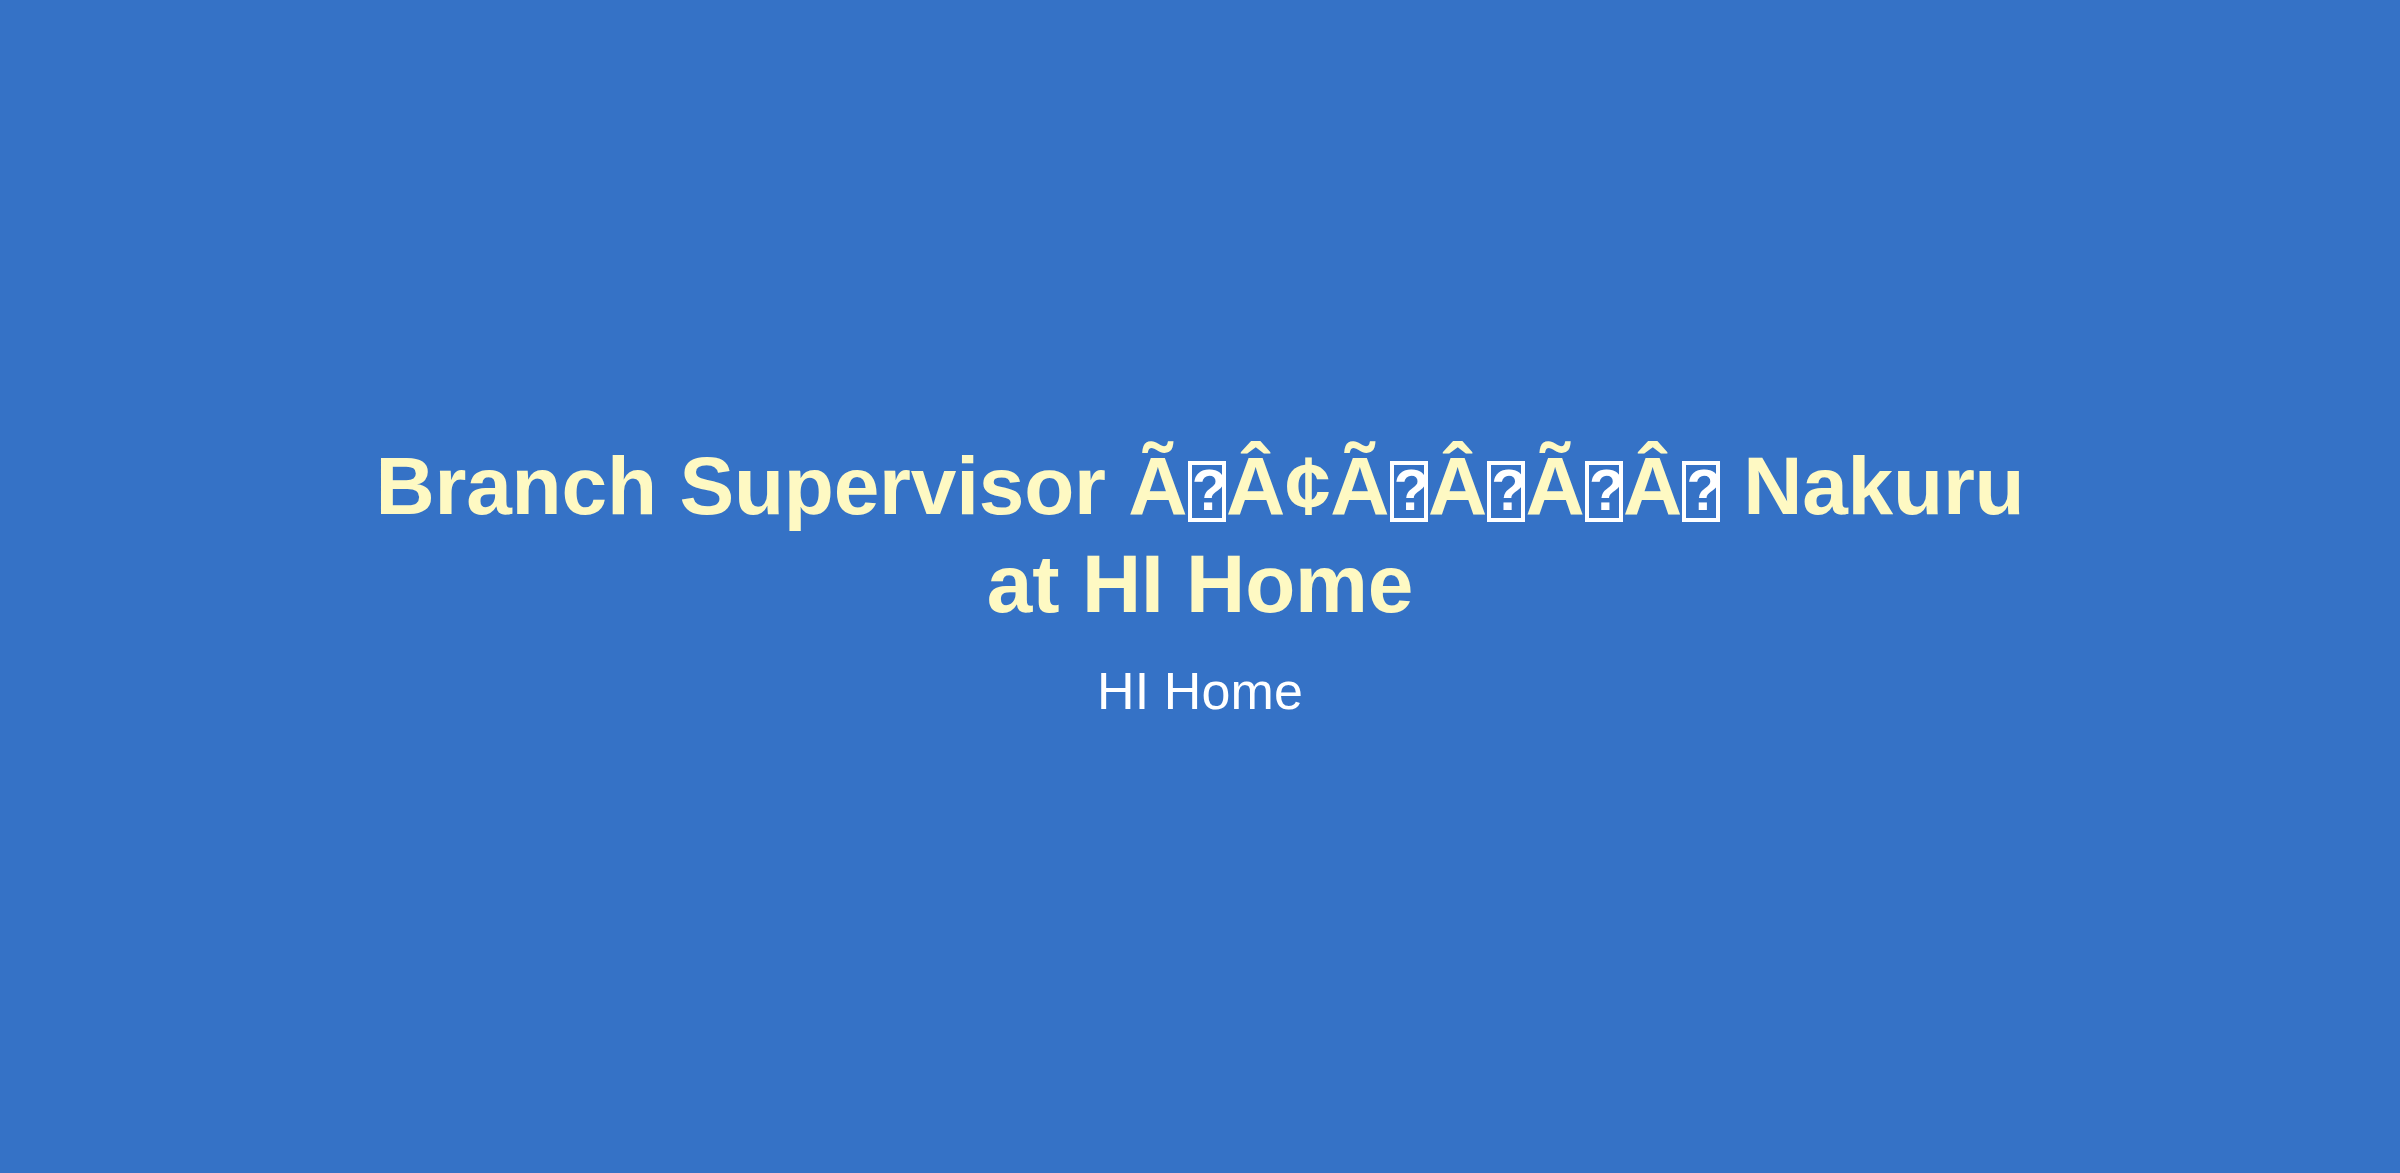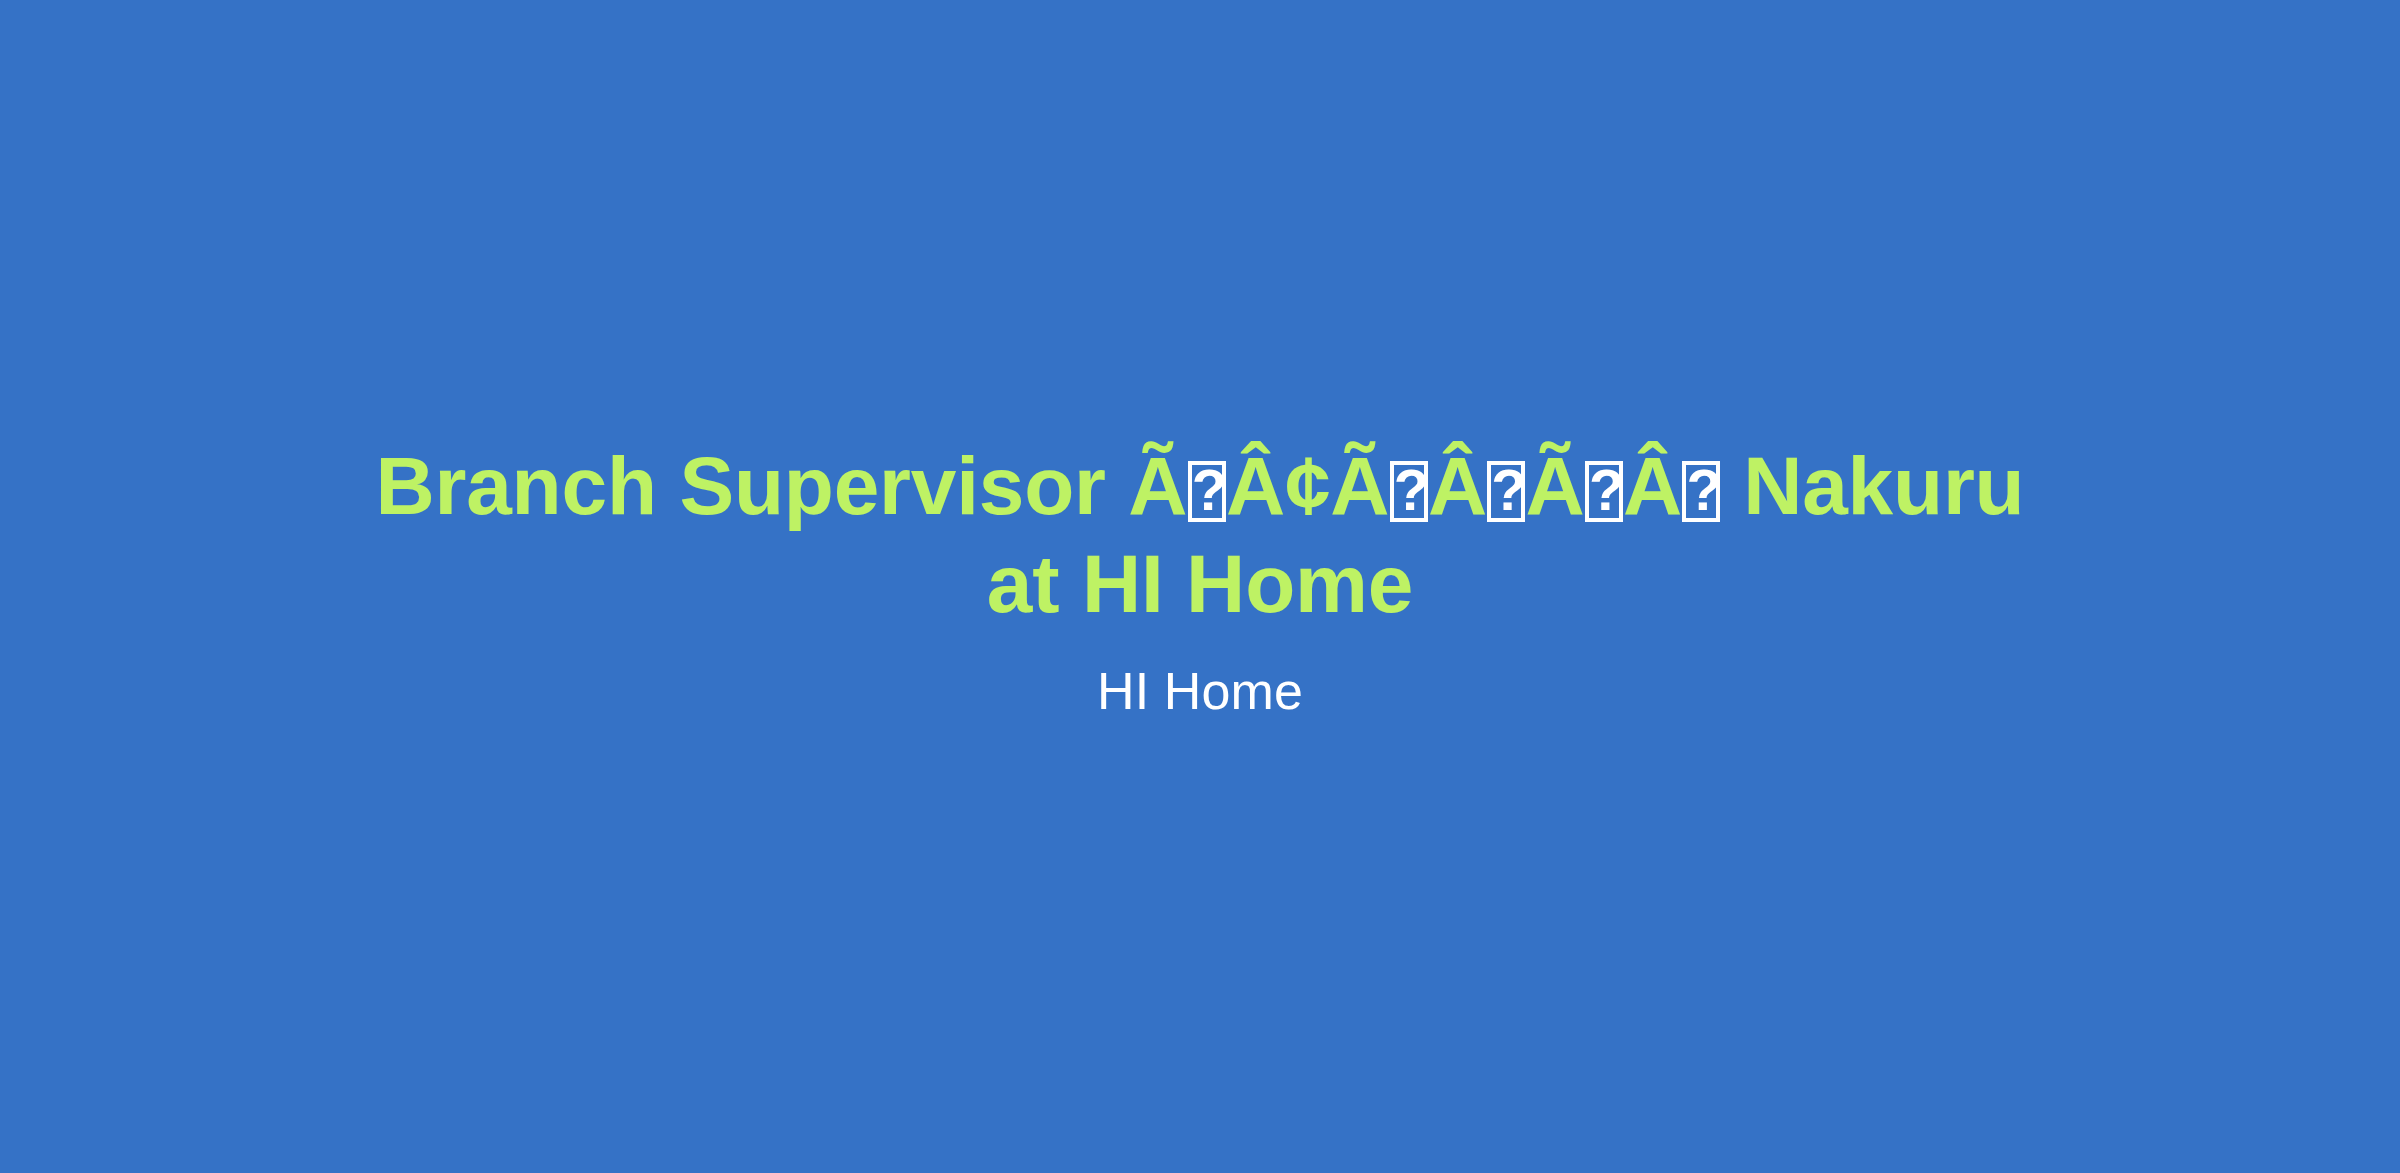--- a/index.html
+++ b/index.html
@@ -35,21 +35,21 @@
     width: 100%;
     max-width: 1660px;
     display: flex;
     flex-direction: column;
     align-items: center;
   }
 
   
   .hero-title {
     margin: 0;
-    color: #bef264;
+    color: #fef9c3;
     font-size: 82px;
     font-weight: 700;
     line-height: 1.20;
     letter-spacing: -0.2px;
     word-wrap: break-word;
     overflow-wrap: break-word;
   }
 
   
   .mojibake {

